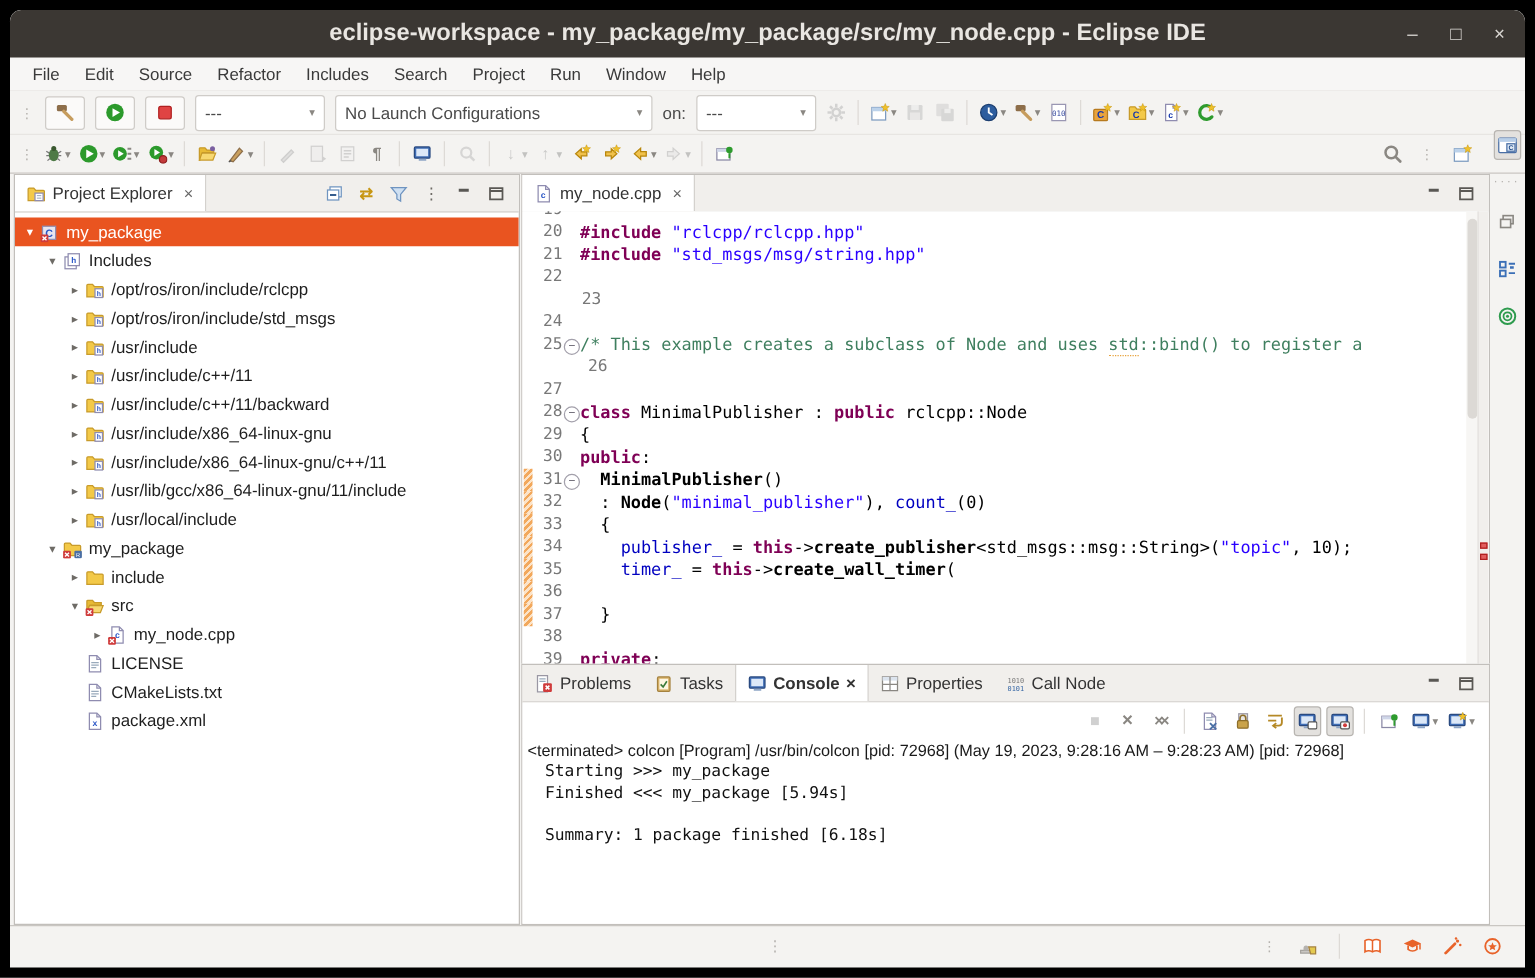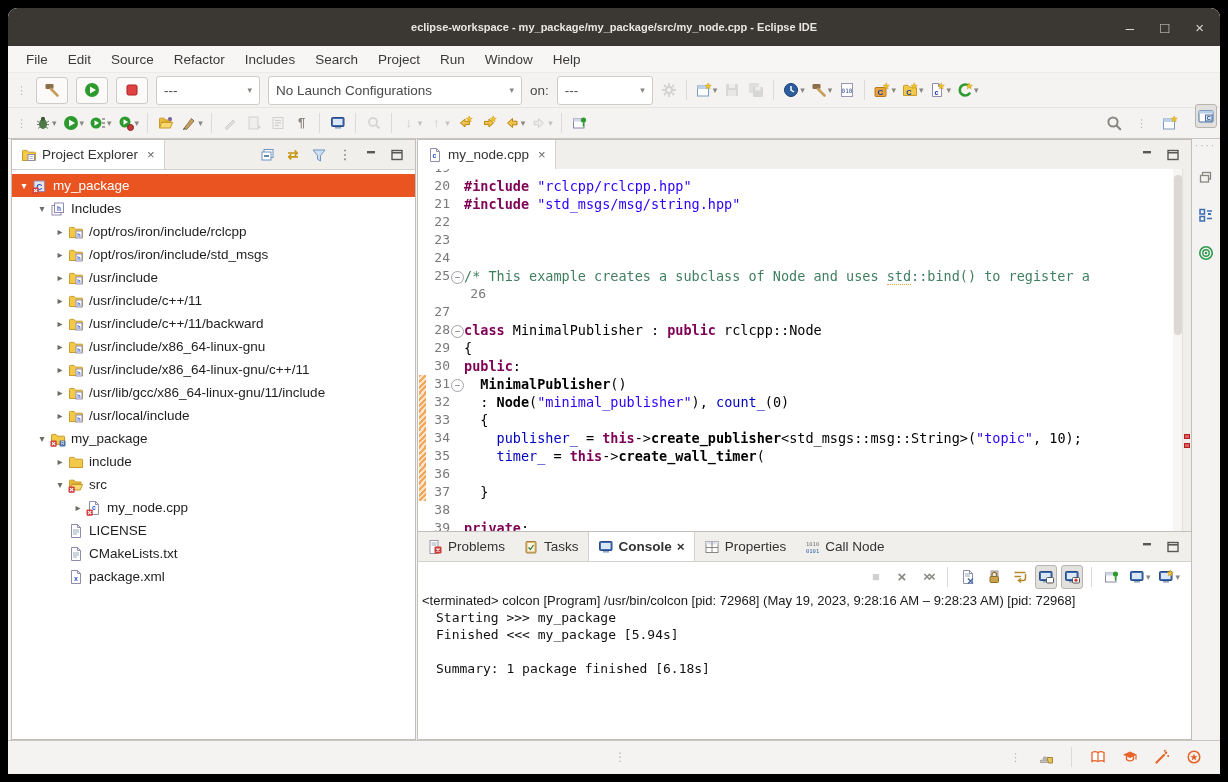--- a/index.html
+++ b/index.html
@@ -2,21 +2,21 @@
 <html><head>
 <meta charset="utf-8">
 <style>
   html,body{margin:0;padding:0;background:#000;width:1228px;height:782px;position:relative;
     font-family:"Liberation Sans",sans-serif;font-size:13.5px;color:#2e2e2e;overflow:hidden}
   #win{position:absolute;left:8px;top:8px;width:1212px;height:766px;background:#f4f3f1;
     border-radius:9px 9px 0 0;overflow:hidden}
   
   .titlebar{height:38px;background:#3b3733;position:relative;border-radius:9px 9px 0 0}
   .title{position:absolute;left:0;right:0;top:0;height:38px;line-height:38px;text-align:center;
-    color:#e9e6e2;font-weight:bold;font-size:11px}
+    color:#e9e6e2;font-weight:bold;font-size:19px}
   .winbtns{position:absolute;right:16px;top:0;height:38px;display:flex;align-items:center;gap:26px;
     color:#d9d6d2;font-size:15px}
   .winbtns span{cursor:default}
   
   .menubar{height:26px;background:#f7f6f5;display:flex;align-items:center;padding-left:8px;
     border-bottom:1px solid #edebe9}
   .menu-item{padding:2px 10px;color:#3a3a3a}
   
   .tb{display:flex;align-items:center;background:#f4f3f1;padding:0 4px}
   .tb1{height:34px;border-bottom:1px solid #e7e5e2}
@@ -786,21 +786,21 @@
           </div>
           <div class="gutrow" style="top: 8px;">
             <span class="num">20</span>
           </div>
           <div class="gutrow" style="top: 26px;">
             <span class="num">21</span>
           </div>
           <div class="gutrow" style="top: 44px;">
             <span class="num">22</span>
           </div>
-          <div class="gutrow" style="top: 62px;">
+          <div class="gutrow" style="top: 62px; margin-left: 31px;">
             <span class="num">23</span>
           </div>
           <div class="gutrow" style="top: 80px;">
             <span class="num">24</span>
           </div>
           <div class="gutrow" style="top: 98px;">
             <span class="num">25</span>
             <span class="fold">−</span>
           </div>
           <div class="gutrow" style="top: 116px; margin-left: 36px;">

